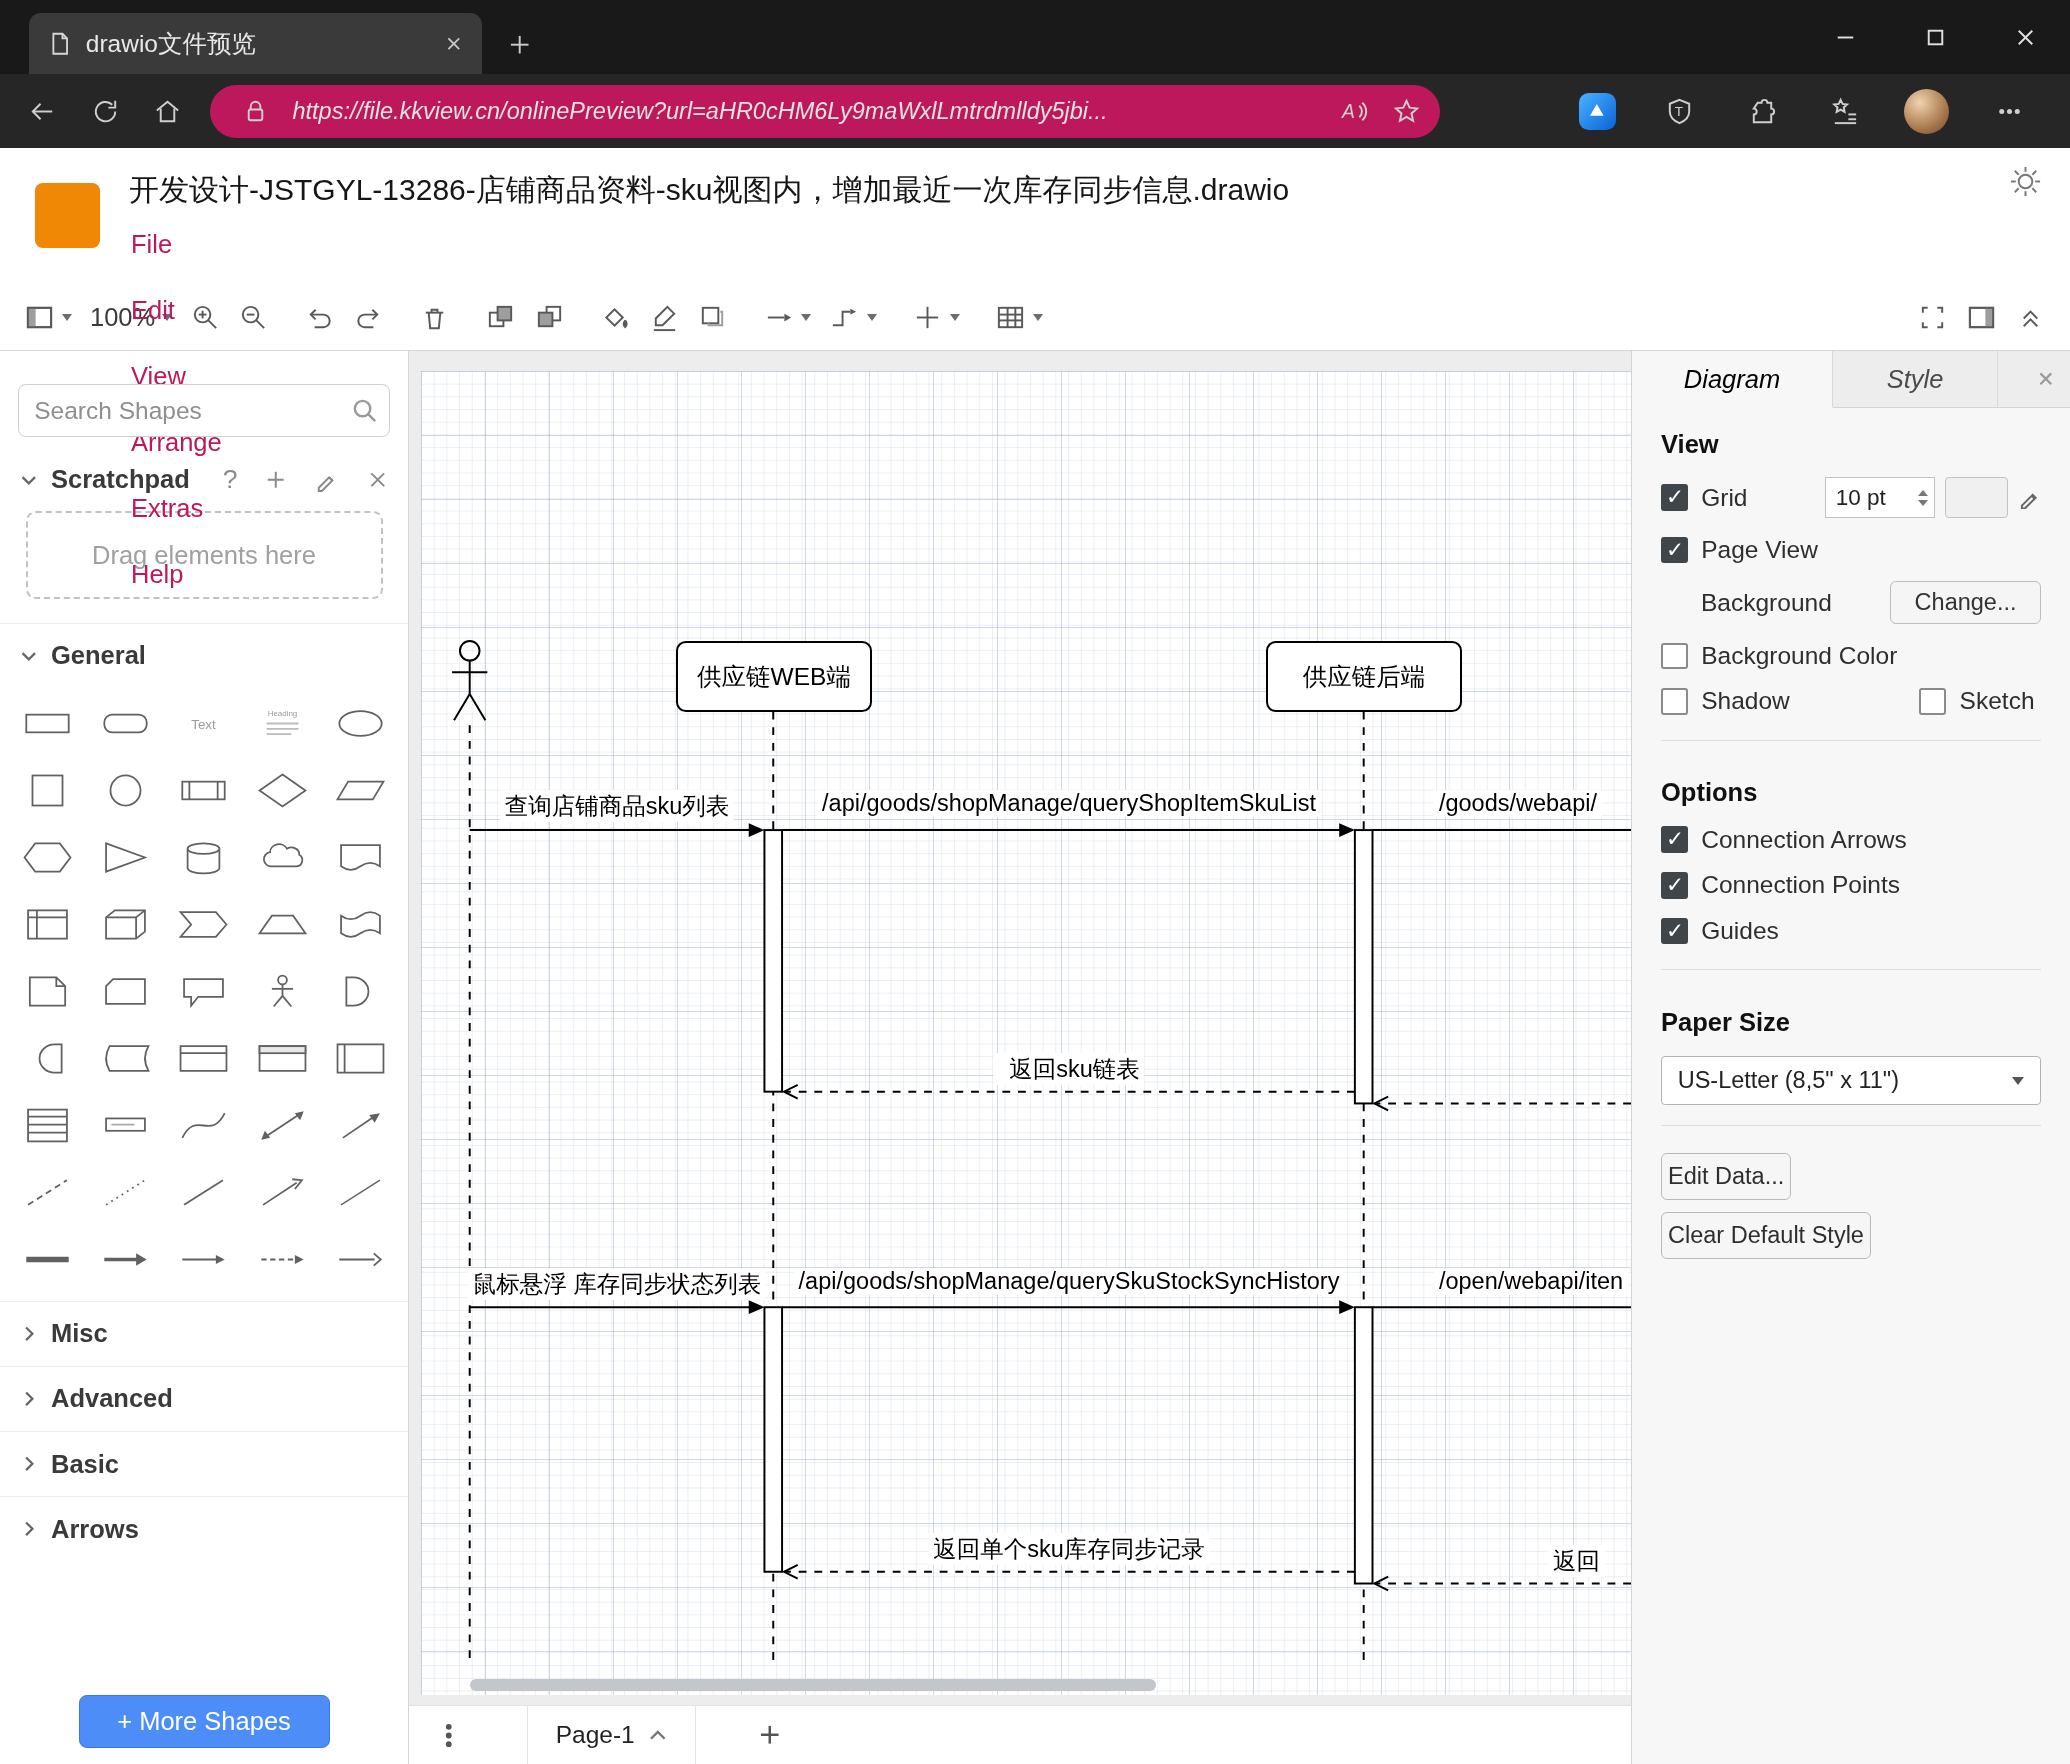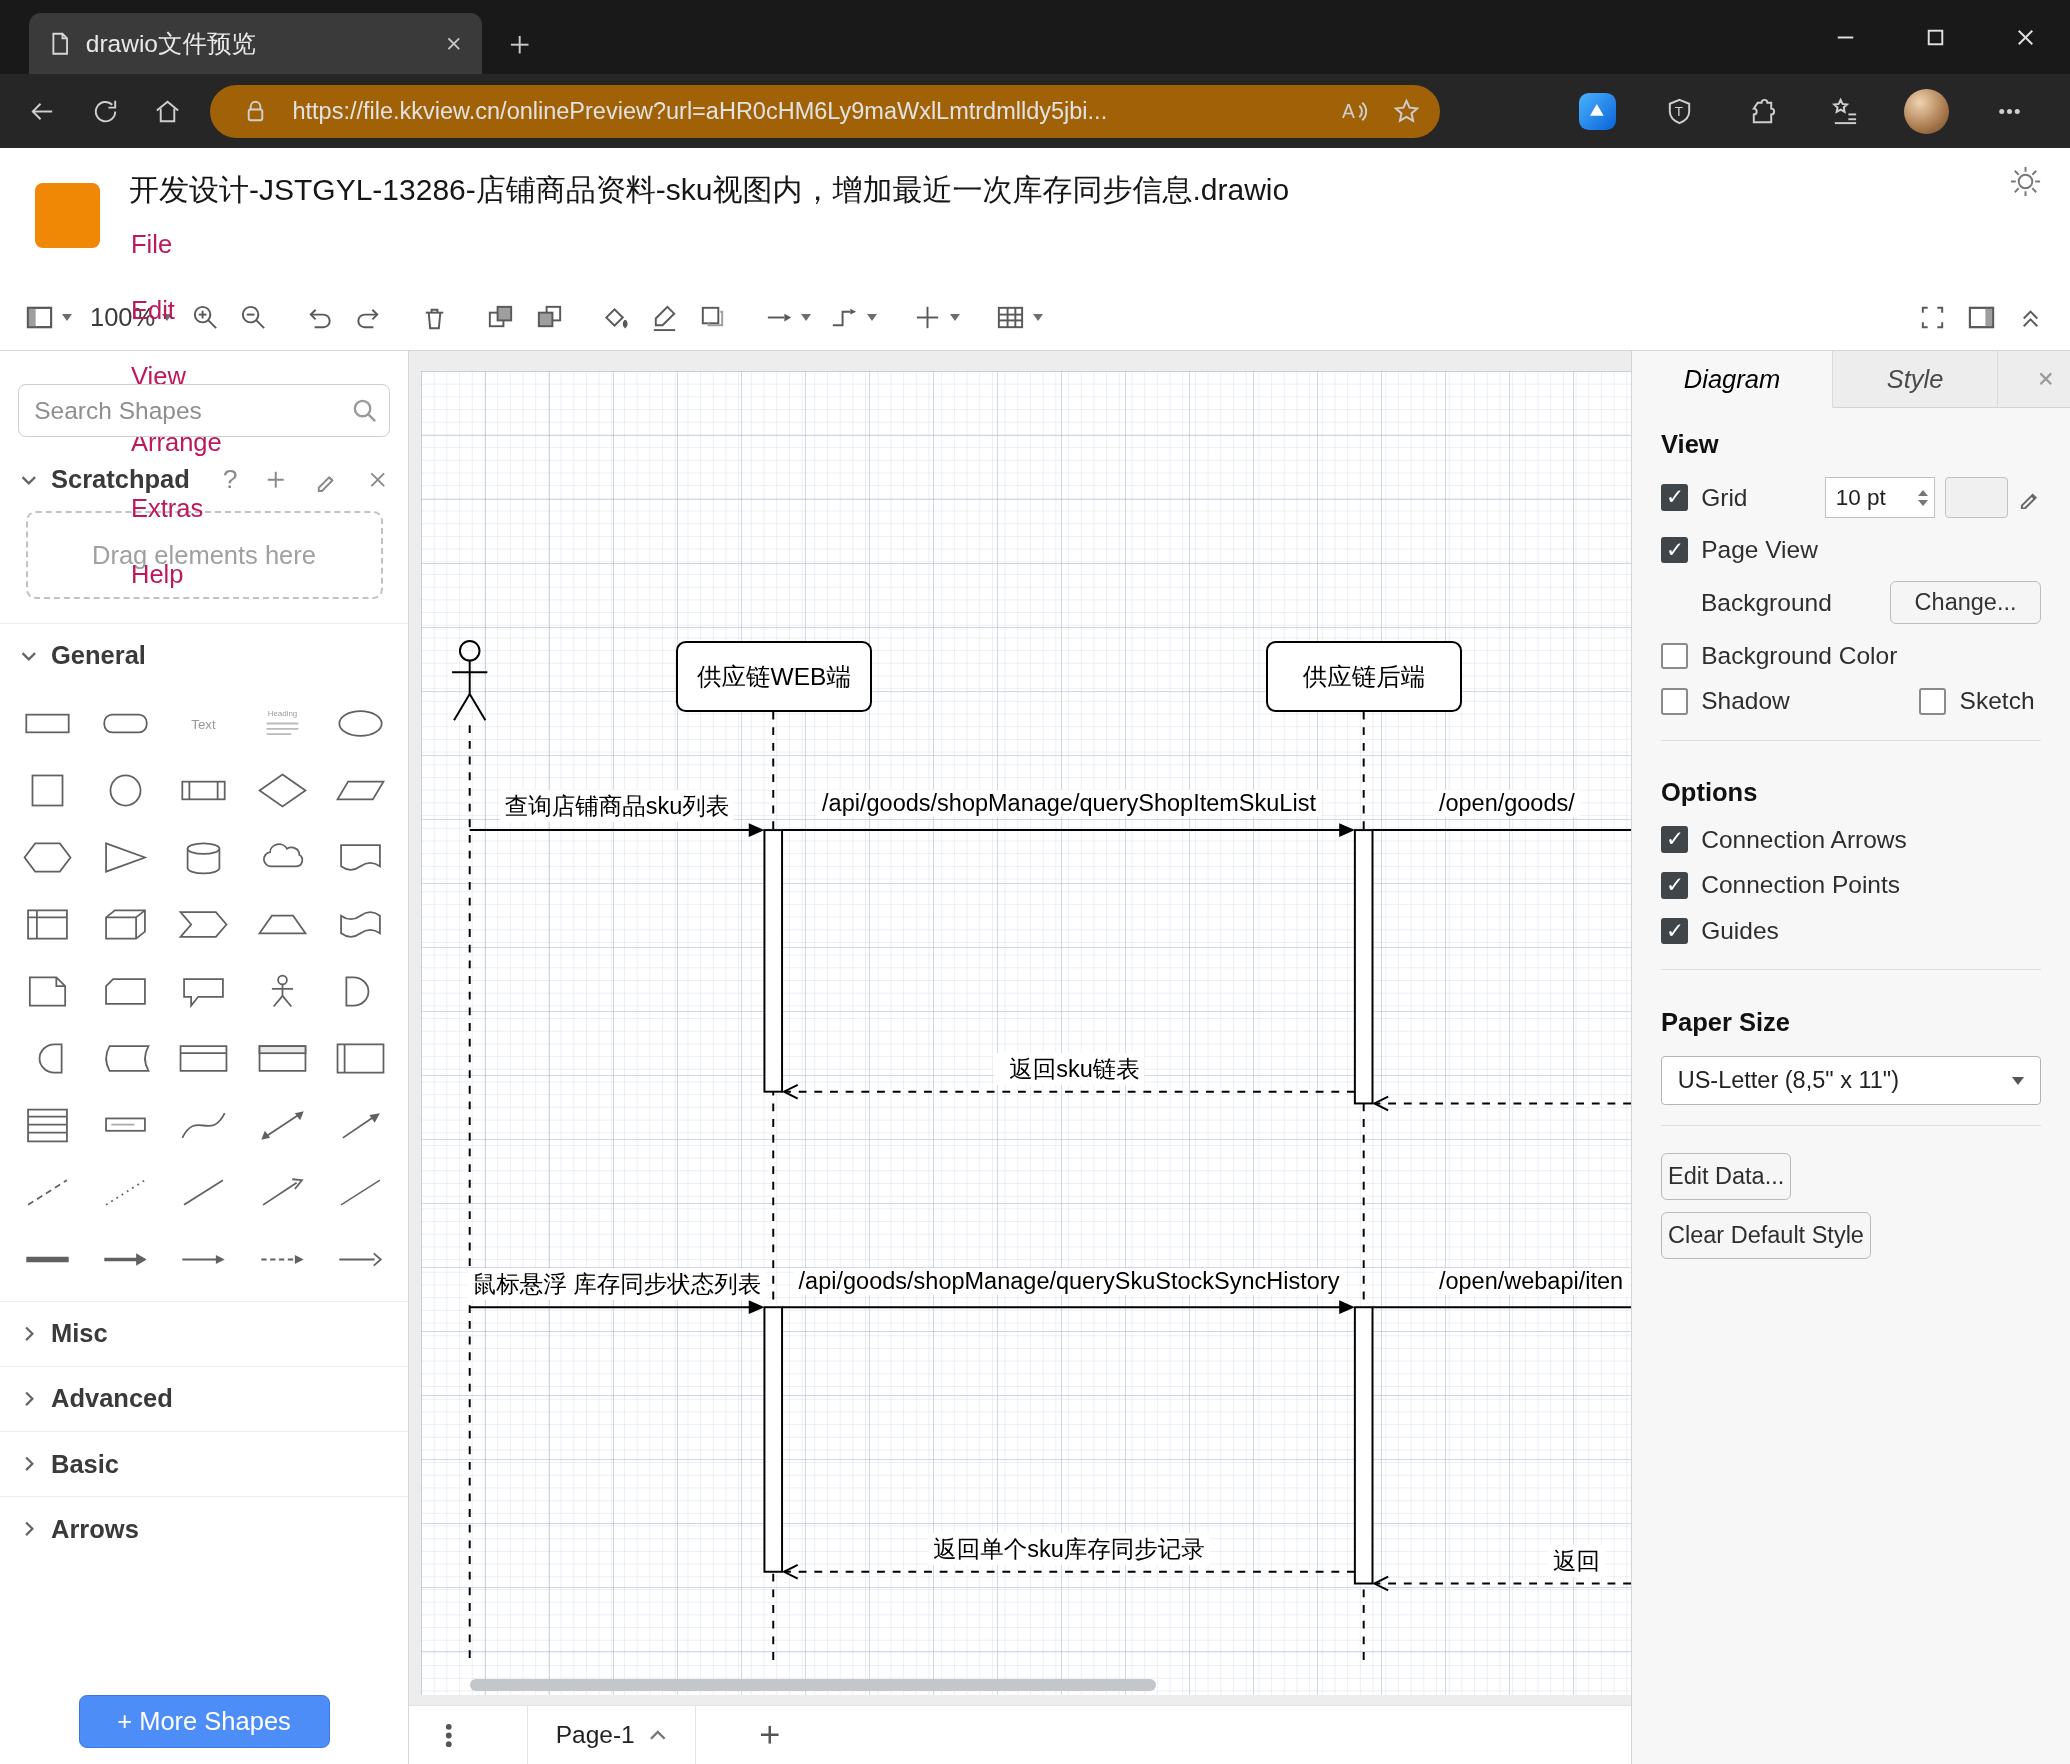--- a/index.html
+++ b/index.html
@@ -15,21 +15,21 @@
   .chrome-tabbar { height:74px; background:#191919; display:flex; align-items:flex-end; flex:0 0 auto; position:relative; }
   .browser-tab { margin-left:29px; width:453px; height:61px; background:#3a3a3a; border-radius:11.8px 11.8px 0 0; display:flex; align-items:center; padding:0 17.6px; gap:13.7px; }
   .tab-title { color:#e8e8e8; font-size:24.5px; flex:1; white-space:nowrap; overflow:hidden; }
   .tab-icon-btn { display:flex; align-items:center; }
   .newtab-btn { margin:0 0 15.7px 23.5px; display:flex; }
   .win-controls { position:absolute; right:0; top:0; height:74px; display:flex; }
   .win-btn { width:90px; height:74px; display:flex; align-items:center; justify-content:center; }
 
   .chrome-navbar { height:74px; background:#262626; display:flex; align-items:center; padding:0 13.7px; gap:5.9px; flex:0 0 auto; }
   .nav-btn { width:57px; height:55px; display:flex; align-items:center; justify-content:center; }
-  .url-pill { width:1230px; height:53px; background:#a16207; border-radius:26.5px; display:flex; align-items:center; padding:0 9.8px 0 21.6px; gap:13.7px; margin-left:7.8px; }
+  .url-pill { width:1230px; height:53px; background:#be185d; border-radius:26.5px; display:flex; align-items:center; padding:0 9.8px 0 21.6px; gap:13.7px; margin-left:7.8px;font-style:italic; }
   .url-text { flex:1; color:#e2e2e2; font-size:23.5px; white-space:nowrap; overflow:hidden; }
   .pill-btn { width:47px; height:45px; display:flex; align-items:center; justify-content:center; }
   .ext-cluster { margin-left:auto; padding-right:19.6px; display:flex; align-items:center; gap:27.4px; }
   .ext-btn { width:55px; height:53px; display:flex; align-items:center; justify-content:center; }
   .copilot-badge { width:37px; height:37px; border-radius:9.8px; background:linear-gradient(135deg,#49b3ff 0%,#0b62d8 100%); display:flex; align-items:center; justify-content:center; }
   .avatar { width:45px; height:45px; border-radius:50%; background:radial-gradient(circle at 35% 30%,#f0d3ae,#a97a4e 60%,#6e4526); display:inline-block; }
   .txt-icon { color:#8a8a8a; font-size:26.5px; }
 
   
   .app-header { height:137px; background:#fff; position:relative; flex:0 0 auto; }
@@ -825,21 +825,21 @@
             <polyline points="1000,1251 986,1258 1000,1265" stroke-dasharray="none"></polyline>
           </g>
         </g>
       </svg>
 
       <div class="lifeline-head head-web">供应链WEB端</div>
       <div class="lifeline-head head-backend">供应链后端</div>
 
       <div class="msg-label lbl-m1">查询店铺商品sku列表</div>
       <div class="msg-label lbl-m2">/api/goods/shopManage/queryShopItemSkuList</div>
-      <div class="msg-label lbl-m3">/open/goods/</div>
+      <div class="msg-label lbl-m3">/goods/webapi/</div>
       <div class="msg-label lbl-r1">返回sku链表</div>
       <div class="msg-label lbl-m4">鼠标悬浮 库存同步状态列表</div>
       <div class="msg-label lbl-m5">/api/goods/shopManage/querySkuStockSyncHistory</div>
       <div class="msg-label lbl-m6">/open/webapi/iten</div>
       <div class="msg-label lbl-r2">返回单个sku库存同步记录</div>
       <div class="msg-label lbl-r3">返回</div>
 
       <div class="hscrollbar"></div>
     </div>
 

